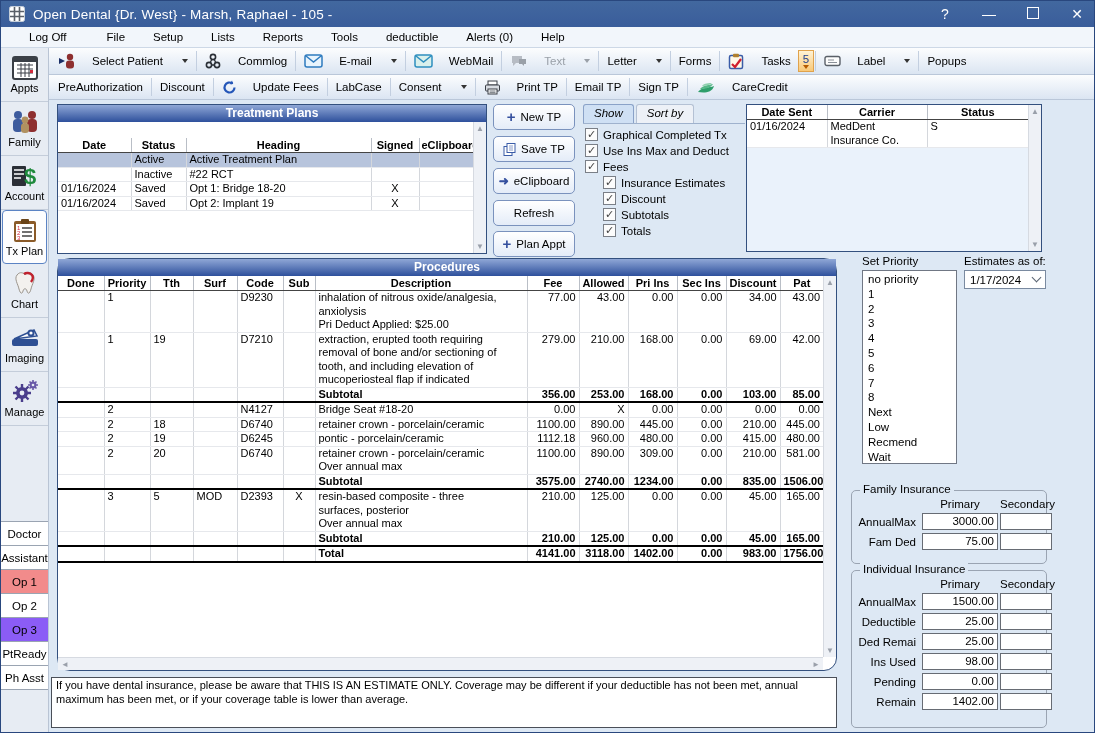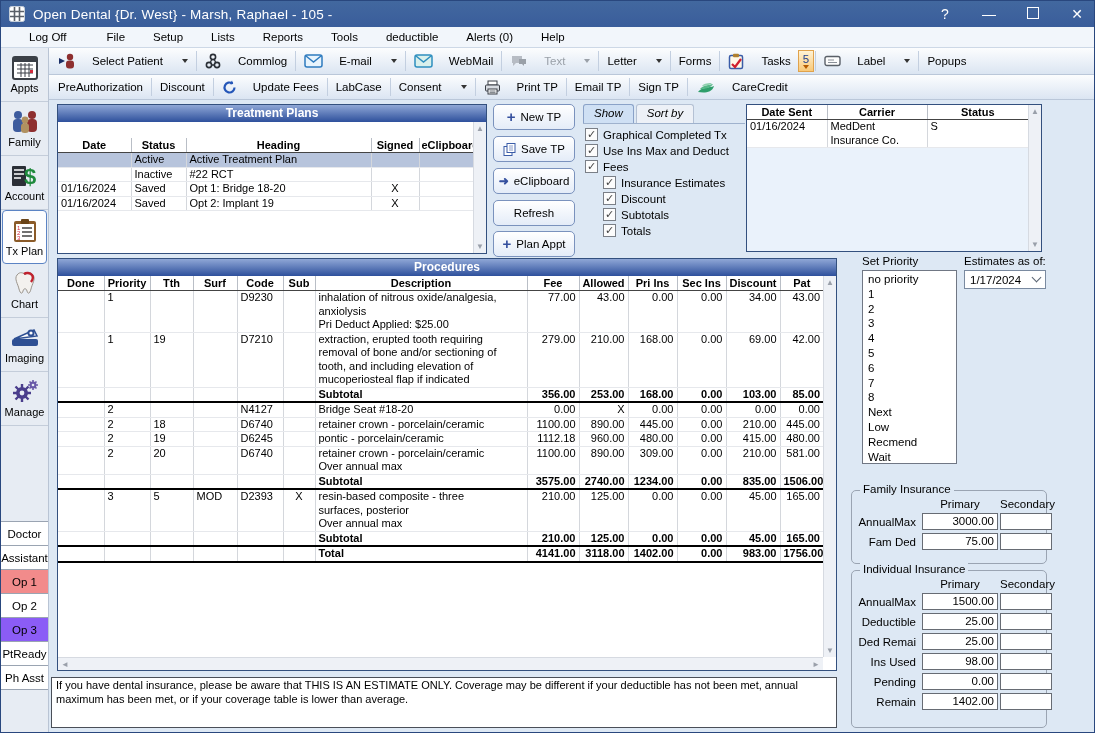--- a/index.html
+++ b/index.html
@@ -582,21 +582,21 @@
 
               </tbody>
             </table>
             <div class="vscroll">
               <span>▲</span>
               <span>▼</span>
             </div>
           </div>
         </div>
 
-        <div class="panel" style="left:8px; top:158px; width:780px; height:413px;">
+        <div class="panel" style="left:8px; top:158px; width:780px; height:413px;border-radius:13px;">
           <div class="panel-title">Procedures</div>
           <div class="listbody proc-body">
             <table style="margin-right:13px; width:calc(100% - 13px);">
               <colgroup>
                   <col style="width:46px">
                   <col style="width:46px">
                   <col style="width:43px">
                   <col style="width:44px">
                   <col style="width:46px">
                   <col style="width:32px">

